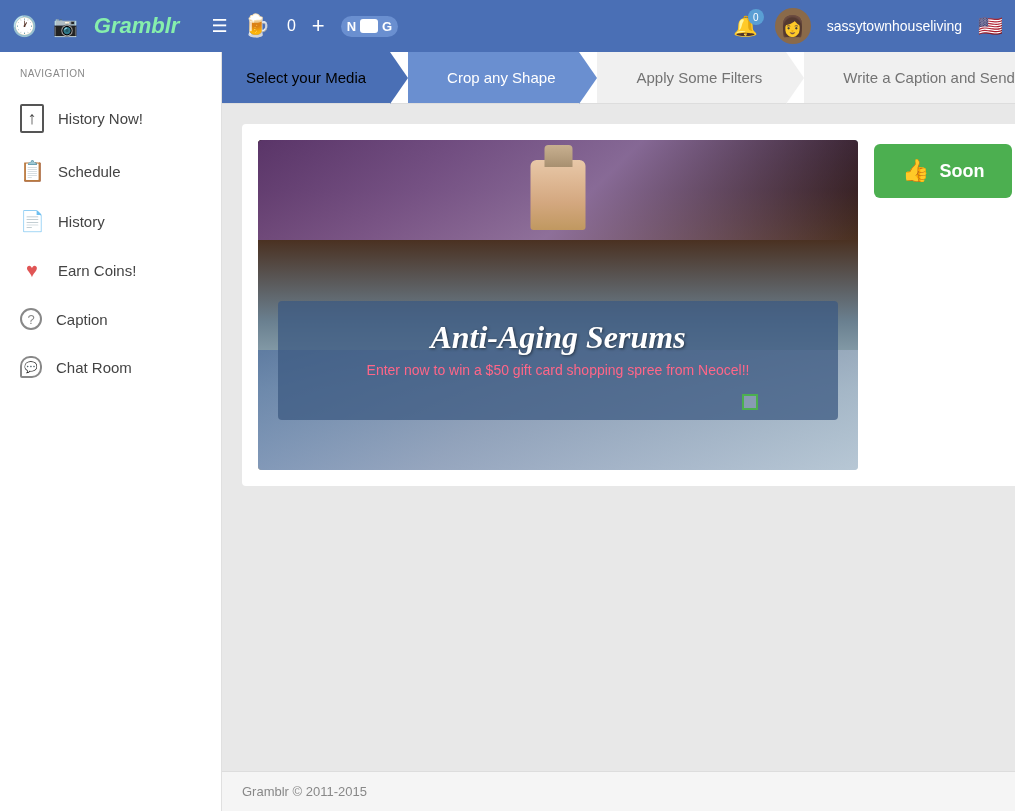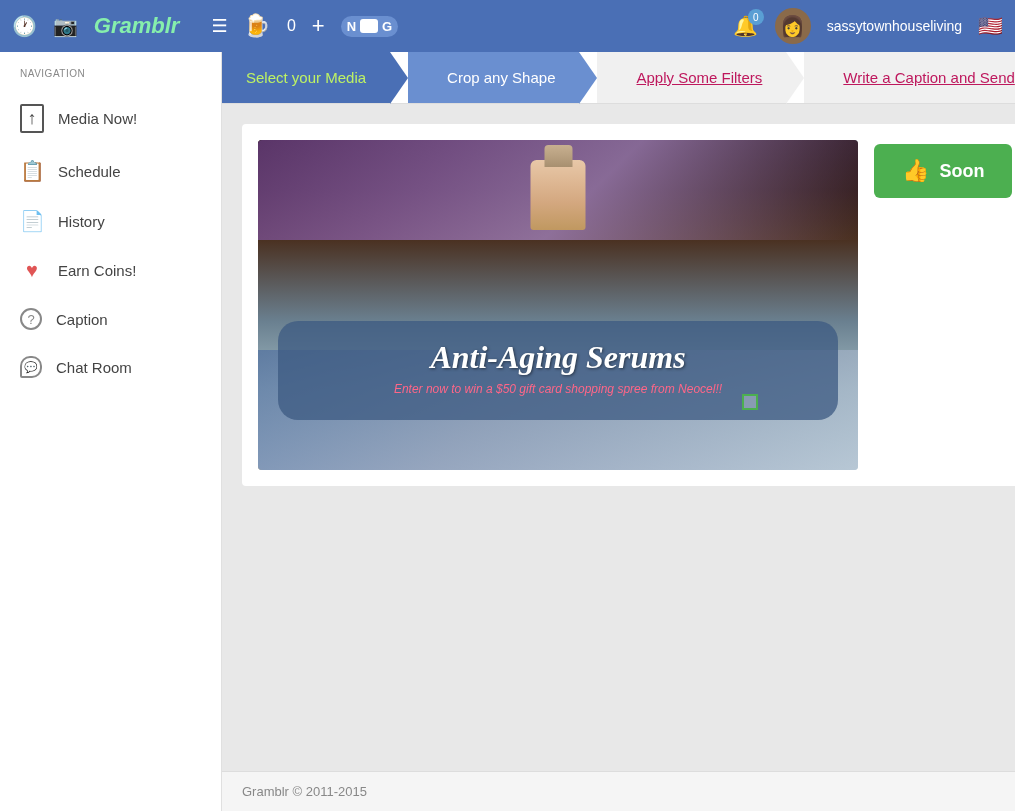--- a/index.html
+++ b/index.html
@@ -162,21 +162,21 @@
       display: flex;
       align-items: center;
       padding: 0 24px;
       font-size: 15px;
       font-weight: 500;
       position: relative;
       cursor: pointer;
     }
     .step.active {
       background: #4a6fb5;
-      color: #bef264;
+      color: #000000;
     }
     .step.active-arrow::after {
       content: '';
       position: absolute;
       right: -18px;
       top: 0;
       width: 0;
       height: 0;
       border-top: 26px solid transparent;
       border-bottom: 26px solid transparent;
@@ -194,22 +194,21 @@
       top: 0;
       width: 0;
       height: 0;
       border-top: 26px solid transparent;
       border-bottom: 26px solid transparent;
       border-left: 18px solid #6a8fd0;
       z-index: 2;
     }
     .step.inactive {
       background: #f0f0f0;
-      color: #be185d;
-      text-decoration: underline;
+      color: #737373;
     }
     .step.inactive::after {
       content: '';
       position: absolute;
       right: -18px;
       top: 0;
       width: 0;
       height: 0;
       border-top: 26px solid transparent;
       border-bottom: 26px solid transparent;
@@ -252,21 +251,21 @@
       background: linear-gradient(135deg, #2a1a0a 0%, #4a2a10 20%, #6a4a20 35%, #5a7a8a 50%, #8a9aaa 65%, #a0b0c0 80%, #c8d8e0 100%);
       position: relative;
       overflow: hidden;
     }
     .img-overlay-bubble {
       position: absolute;
       bottom: 50px;
       left: 20px;
       right: 20px;
       background: rgba(60, 90, 130, 0.75);
-      border-radius: 20px;
+      border-radius: 4px;
       padding: 18px 24px;
       text-align: center;
     }
     .img-title {
       font-family: 'Georgia', serif;
       font-style: italic;
       color: white;
       font-size: 32px;
       font-weight: bold;
       text-shadow: 1px 1px 3px rgba(0,0,0,0.5);
@@ -274,23 +273,22 @@
     }
     .img-subtitle-red {
       color: #ff6688;
       font-size: 16px;
       font-style: italic;
       font-weight: bold;
       margin-bottom: 4px;
     }
     .img-subtitle-small {
       color: #ff6688;
-      font-size: 12px;
-      font-style: italic;
-      margin-bottom: 6px;
+      font-size: 14px;
+      margin-bottom: 24px;
     }
     .img-tagline {
       color: white;
       font-size: 18px;
       font-weight: bold;
       text-transform: uppercase;
       letter-spacing: 1px;
     }
     .img-crop-handle {
       position: absolute;
@@ -357,21 +355,21 @@
   <span class="topnav-flag">🇺🇸</span>
 </nav>
 
 <div class="layout">
 
   <aside class="sidebar">
     <div class="sidebar-nav-label">Navigation</div>
 
     <div class="sidebar-item">
       <span class="si-icon" style="font-size:18px;border:2px solid #555;border-radius:2px;padding:2px 4px;display:flex;align-items:center;justify-content:center;">↑</span>
-      <span class="sidebar-item-label">Media Now!</span>
+      <span class="sidebar-item-label">History Now!</span>
     </div>
 
     <div class="sidebar-item">
       <span class="si-icon">📋</span>
       <span class="sidebar-item-label">Schedule</span>
     </div>
 
     <div class="sidebar-item">
       <span class="si-icon">📄</span>
       <span class="sidebar-item-label">History</span>

